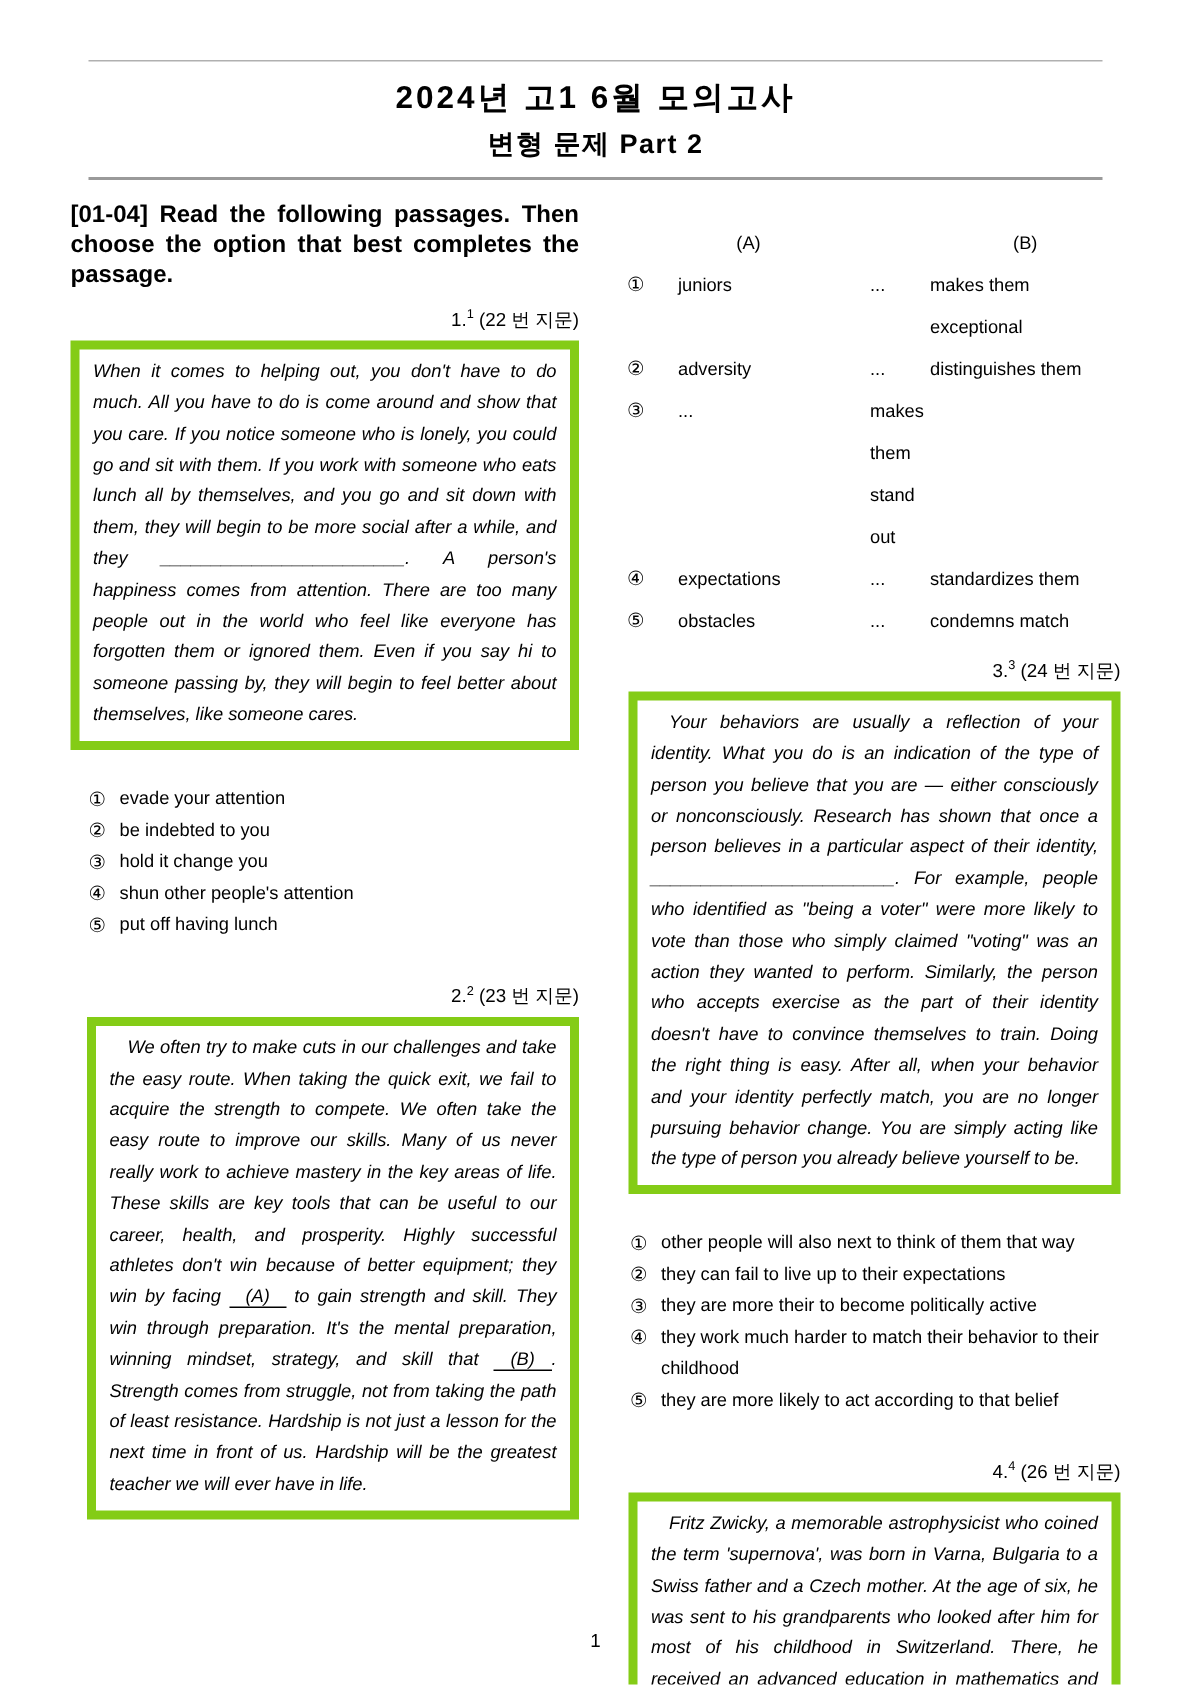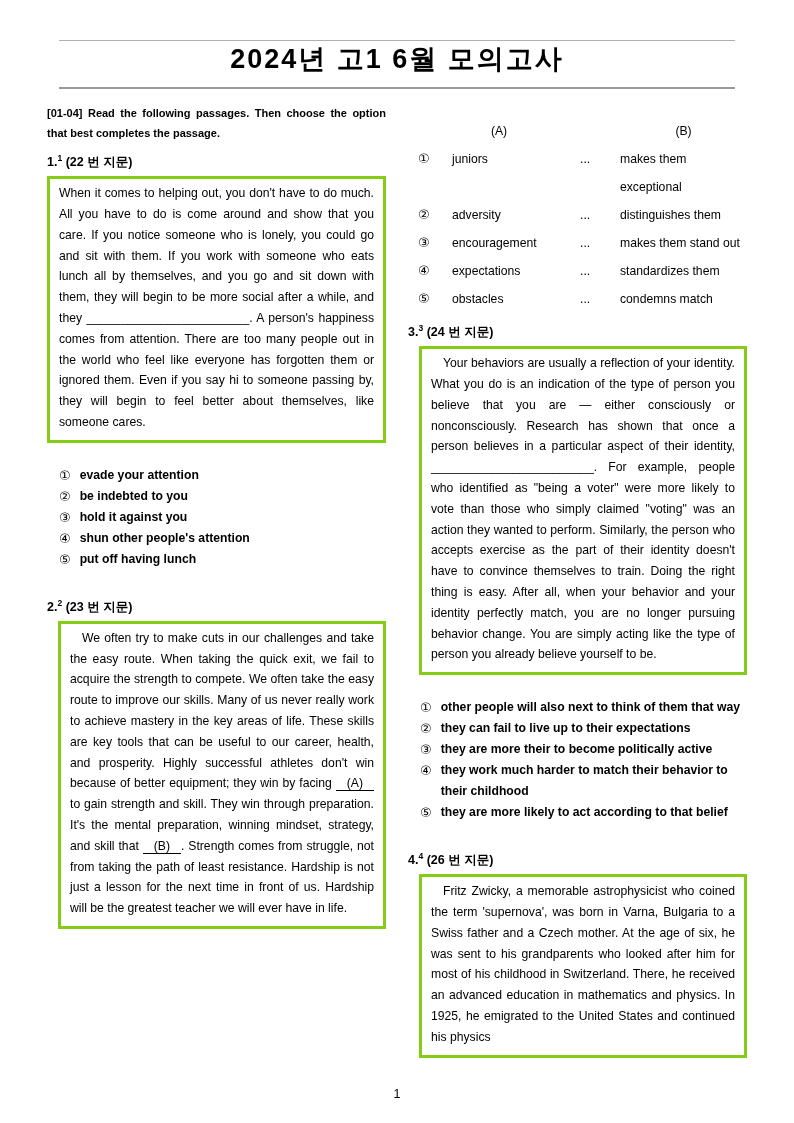--- a/index.html
+++ b/index.html
@@ -6,62 +6,62 @@
   html,body { background:#ffffff; }
   body {
     width:794px; height:1123px;
     font-family:"Liberation Sans","DejaVu Sans",sans-serif;
     color:#000; position:relative; overflow:hidden;
   }
   .page { padding:40px 47px 0 47px; height:100%; position:relative; }
 
   .rule-top { border-top:1px solid #b0b0b0; margin:0 12px; }
   .title {
-    text-align:center; font-size:27px; font-weight:bold;
-    letter-spacing:2px; 
+    text-align:center; font-size:21px; font-weight:bold;
+    letter-spacing:2px; margin-top:10px;
   }
   .subtitle {
     text-align:center; font-size:18px; font-weight:bold;
     letter-spacing:1px; margin-top:5px;
   }
   .rule-bottom { border-top:2px solid #9a9a9a; margin:10px 12px 0 12px; }
 
   .columns { display:flex; gap:22px; margin-top:12px; }
   .col { width:339px; flex:0 0 339px; }
 
   .instructions {
-    font-weight:bold; font-size:11px; line-height:20px;
+    font-weight:bold; font-size:16px; line-height:20px;
     text-align:justify; margin-top:2px;
   }
 
-  .qheader { font-weight:bold; font-size:12.5px; margin-top:10px; }
+  .qheader { font-weight:normal; font-size:12.5px; margin-top:10px;text-align:right; }
   .qheader sup { font-size:8.5px; vertical-align:super; }
   .gap-lg { margin-top:28px; }
   .gap-xl { }
 
   .passage-box {
-    border:3px solid #84cc16; margin-top:5px;
+    border:6px solid #84cc16; margin-top:5px;
     padding:4px 9px 7px 9px;
-    font-size:12.2px; line-height:20.8px; text-align:justify;
+    font-size:12.2px; line-height:20.8px; text-align:justify;font-style:italic;
   }
   .passage-box.indent { text-indent:12px;margin-left:11px; }
   .passage-box .seg { text-indent:0; }
 
   .blank {
     display:inline-block; border-bottom:1px solid #000;
     padding:0 11px; line-height:14px; text-indent:0;
   }
 
   .options { margin-top:22px; }
   .option {
     display:flex; gap:9px; font-size:12.2px; line-height:21px;
     align-items:flex-start; padding-left:12px;
   }
   .option .marker { flex:0 0 auto; font-size:13px; }
-  .option .otext { flex:1 1 auto;font-weight:bold; }
+  .option .otext { flex:1 1 auto; }
 
   .ab-table { margin-top:16px; font-size:12.2px; }
   .ab-grid {
     display:grid; grid-template-columns:34px 128px 40px 1fr;
     align-items:baseline; line-height:28px; padding-left:10px;
   }
   .ab-grid .h-a { grid-column:1/3; text-align:center; }
   .ab-grid .h-b { grid-column:4; text-align:center; }
   .ab-grid .marker { font-size:13px; }
 
@@ -70,20 +70,21 @@
     text-align:center; font-size:12.5px;
   }
 </style>
 </head>
 <body>
 
 <div class="page">
 
   <div class="rule-top"></div>
   <div class="title">2024년 고1 6월 모의고사</div>
+  <div class="subtitle">변형 문제 Part 2</div>
   <div class="rule-bottom"></div>
 
   <div class="columns">
 
     <div class="col">
 
       <p class="instructions">[01-04] Read the following passages. Then choose the option that best completes the passage.</p>
 
       <div class="qheader">
         <span>1.</span><sup>1</sup>
@@ -96,21 +97,21 @@
         <div class="option">
           <span class="marker">①</span>
           <span class="otext">evade your attention</span>
         </div>
         <div class="option">
           <span class="marker">②</span>
           <span class="otext">be indebted to you</span>
         </div>
         <div class="option">
           <span class="marker">③</span>
-          <span class="otext">hold it against you</span>
+          <span class="otext">hold it change you</span>
         </div>
         <div class="option">
           <span class="marker">④</span>
           <span class="otext">shun other people's attention</span>
         </div>
         <div class="option">
           <span class="marker">⑤</span>
           <span class="otext">put off having lunch</span>
         </div>
       </div>
@@ -142,21 +143,20 @@
           <span>makes them exceptional</span>
         </div>
         <div class="ab-grid">
           <span class="marker">②</span>
           <span>adversity</span>
           <span>...</span>
           <span>distinguishes them</span>
         </div>
         <div class="ab-grid">
           <span class="marker">③</span>
-          <span>encouragement</span>
           <span>...</span>
           <span>makes them stand out</span>
         </div>
         <div class="ab-grid">
           <span class="marker">④</span>
           <span>expectations</span>
           <span>...</span>
           <span>standardizes them</span>
         </div>
         <div class="ab-grid">

